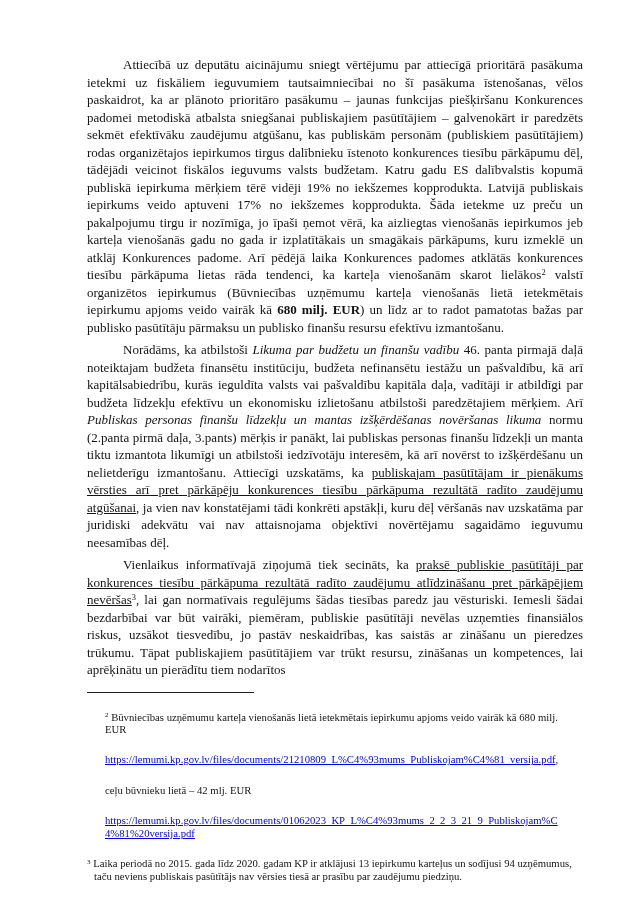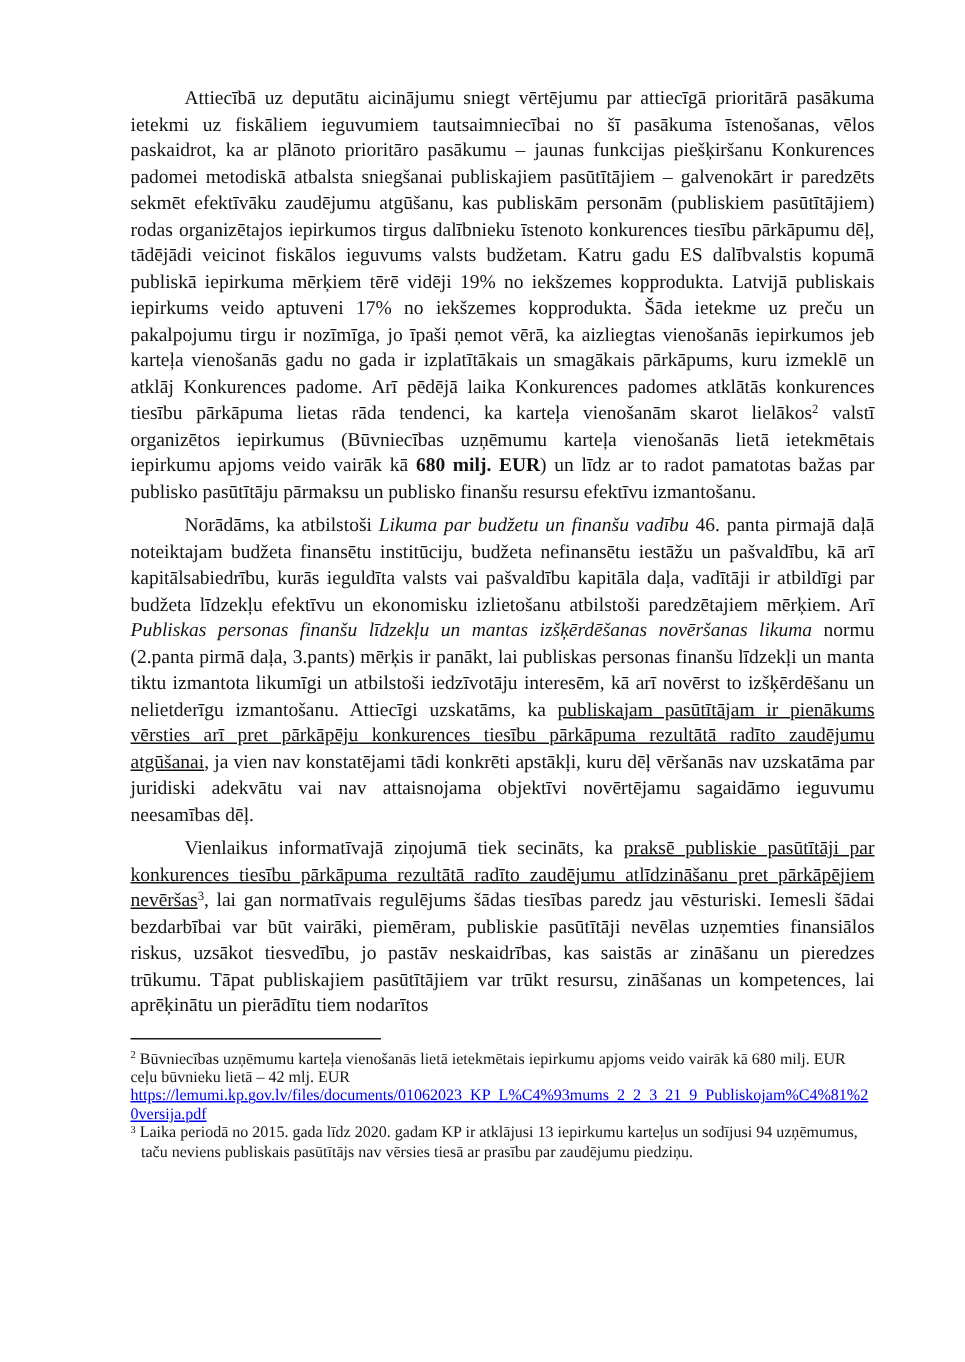--- a/index.html
+++ b/index.html
@@ -27,21 +27,21 @@
     top: -0.45em;
   }
   .fn-rule {
     width: 167px;
     border: none;
     border-top: 1.4px solid #1c1c1c;
     margin: 13px 0 7px 0;
   }
   .footnotes { font-size: 10.7px; line-height: 12.45px; text-align: left; }
   .fn { margin: 0; }
-  .fn-line { margin: 0; }
+  .fn-line { margin: 18px; }
   .fn a { color: #0000EE; text-decoration: underline; word-break: break-all; cursor: pointer; }
   .fn-sep { color: #141414; }
   .fn-hang { padding-left: 7px; text-indent: -7px; }
 </style>
 </head>
 <body>
 
 <div class="page">
 
   <div class="body-text">
@@ -53,20 +53,21 @@
     <p class="para"><span>Vienlaikus informatīvajā ziņojumā tiek secināts, ka </span><span class="seg-u">praksē publiskie pasūtītāji par konkurences tiesību pārkāpuma rezultātā radīto zaudējumu atlīdzināšanu pret pārkāpējiem nevēršas</span><sup class="ref">3</sup><span>, lai gan normatīvais regulējums šādas tiesības paredz jau vēsturiski. Iemesli šādai bezdarbībai var būt vairāki, piemēram, publiskie pasūtītāji nevēlas uzņemties finansiālos riskus, uzsākot tiesvedību, jo pastāv neskaidrības, kas saistās ar zināšanu un pieredzes trūkumu. Tāpat publiskajiem pasūtītājiem var trūkt resursu, zināšanas un kompetences, lai aprēķinātu un pierādītu tiem nodarītos</span></p>
 
   </div>
 
   <hr class="fn-rule">
 
   <div class="footnotes">
 
     <div class="fn">
       <div class="fn-line"><sup class="ref">2</sup> <span>Būvniecības uzņēmumu karteļa vienošanās lietā ietekmētais iepirkumu apjoms veido vairāk kā 680 milj. EUR</span></div>
+      <div class="fn-line"><a>https://lemumi.kp.gov.lv/files/documents/21210809_L%C4%93mums_Publiskojam%C4%81_versija.pdf</a><span class="fn-sep">,</span></div>
       <div class="fn-line"><span>ceļu būvnieku lietā – 42 mlj. EUR</span></div>
       <div class="fn-line"><a>https://lemumi.kp.gov.lv/files/documents/01062023_KP_L%C4%93mums_2_2_3_21_9_Publiskojam%C4%81%20versija.pdf</a></div>
     </div>
 
     <div class="fn fn-hang"><sup class="ref">3</sup> <span>Laika periodā no 2015. gada līdz 2020. gadam KP ir atklājusi 13 iepirkumu karteļus un sodījusi 94 uzņēmumus, taču neviens publiskais pasūtītājs nav vērsies tiesā ar prasību par zaudējumu piedziņu.</span></div>
 
   </div>
 
 </div>
 

